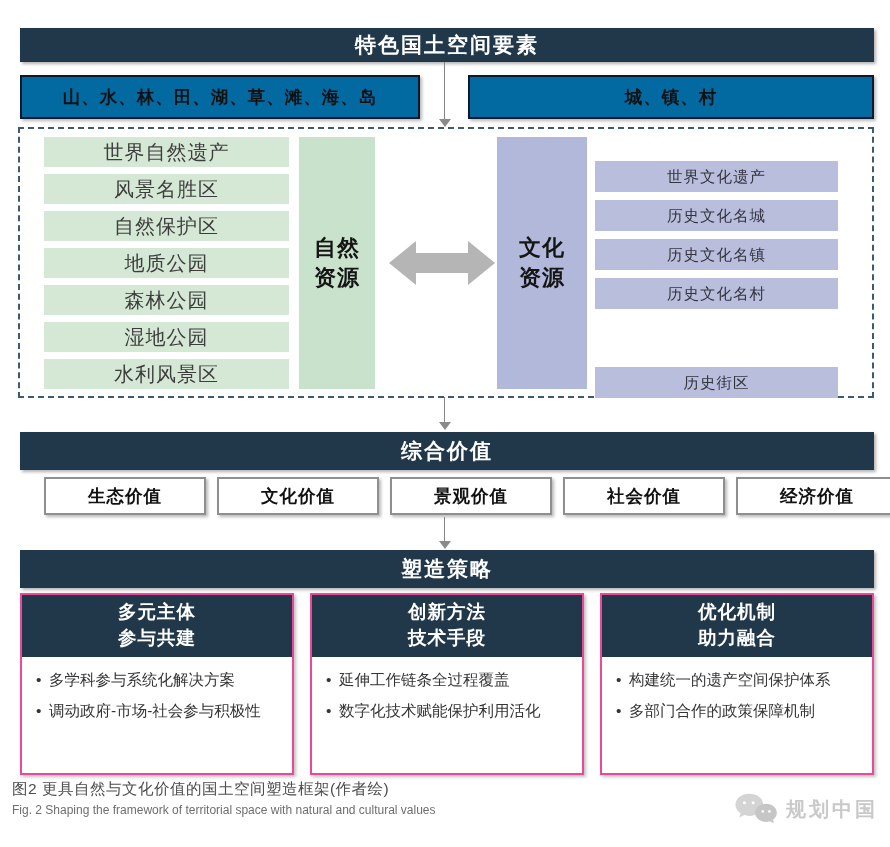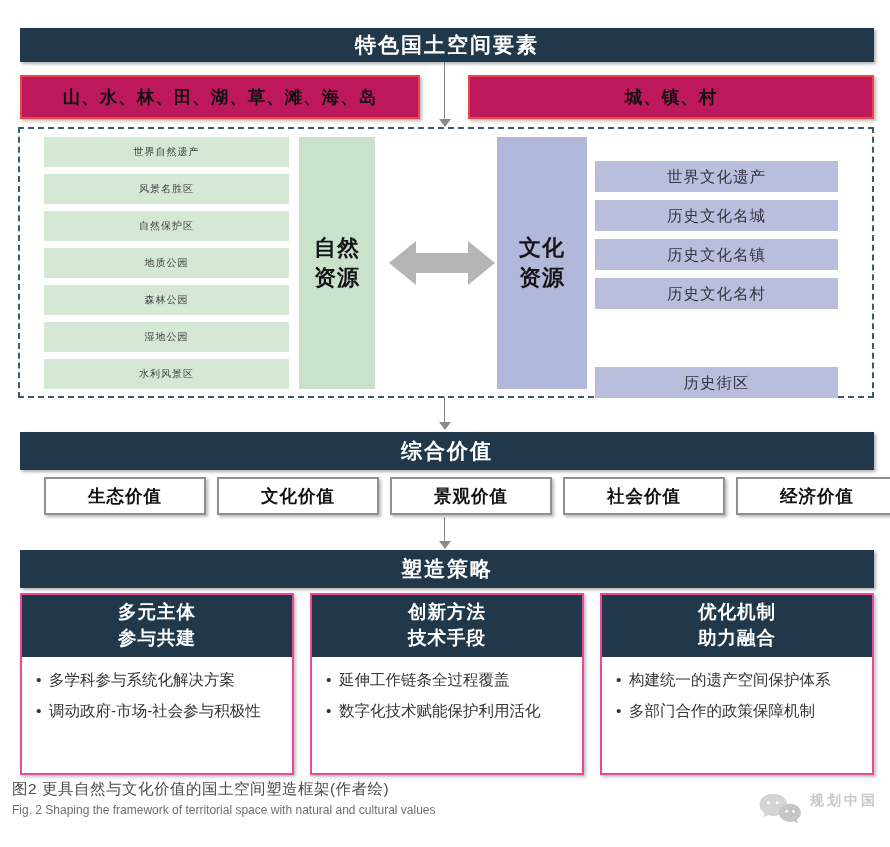--- a/index.html
+++ b/index.html
@@ -5,32 +5,32 @@
   html,body{margin:0;padding:0;background:#ffffff;}
   body{font-family:"Liberation Sans", sans-serif;}
   #figure{position:relative;width:890px;height:847px;background:#ffffff;overflow:hidden;}
 
   .navy-bar{
     position:absolute;left:20px;width:854px;background:#20384a;color:#ffffff;
     font-weight:bold;font-size:21px;text-align:center;letter-spacing:2px;
     box-shadow:2px 2px 3px rgba(0,0,0,0.3);
   }
   .white-box{
-    position:absolute;background:#be185d;border:2px solid #ef4444;
+    position:absolute;background:#0369a1;border:2px solid #0f172a;
     box-shadow:2px 2px 3px rgba(0,0,0,0.28);
     font-weight:bold;font-size:17.5px;color:#111;text-align:center;
     display:flex;align-items:center;justify-content:center;letter-spacing:1px;
   }
   .dashed-box{
     position:absolute;left:18px;top:127px;width:852px;height:267px;
     border:2px dashed #3e5a73;background:#ffffff;
   }
   .g-item{
     position:absolute;left:44px;width:245px;height:30px;background:#d5e8d5;
-    font-size:10px;color:#3d3d3d;text-align:center;line-height:30px;letter-spacing:1px;
+    font-size:20px;color:#3d3d3d;text-align:center;line-height:30px;letter-spacing:1px;
   }
   .p-item{
     position:absolute;left:595px;width:243px;height:31px;background:#b9bedd;
     font-size:15.5px;color:#33343f;text-align:center;line-height:31px;letter-spacing:1px;
   }
   .side-panel{
     position:absolute;top:137px;height:252px;display:flex;flex-direction:column;
     align-items:center;justify-content:center;font-weight:bold;font-size:22px;
     color:#151515;line-height:30px;letter-spacing:1px;
   }
@@ -58,22 +58,22 @@
   }
   .strat-body{padding:12px 8px 2px 10px;min-height:102px;}
   .bullet{
     position:relative;padding-left:17px;font-size:15.5px;color:#353535;
     line-height:1.42;margin-bottom:9px;
   }
   .bullet::before{content:"•";position:absolute;left:4px;top:0;color:#353535;}
   .caption-zh{position:absolute;left:12px;top:779px;font-size:15.5px;color:#4c4c4c;letter-spacing:0.5px;}
   .caption-en{position:absolute;left:12px;top:803px;font-size:12px;color:#6e6e6e;}
   .logo{
-    position:absolute;right:12px;top:792px;display:flex;gap:8px;
-    color:#c9c9c9;font-size:14px;font-weight:bold;letter-spacing:3px;
+    position:absolute;right:12px;top:792px;display:flex;align-items:center;gap:8px;
+    color:#c9c9c9;font-size:20px;font-weight:bold;letter-spacing:3px;
   }
 </style>
 </head>
 <body>
 
 <div id="figure">
 
   <div class="navy-bar" style="top:28px;height:34px;line-height:34px;">
     <span>特色国土空间要素</span>
   </div>

